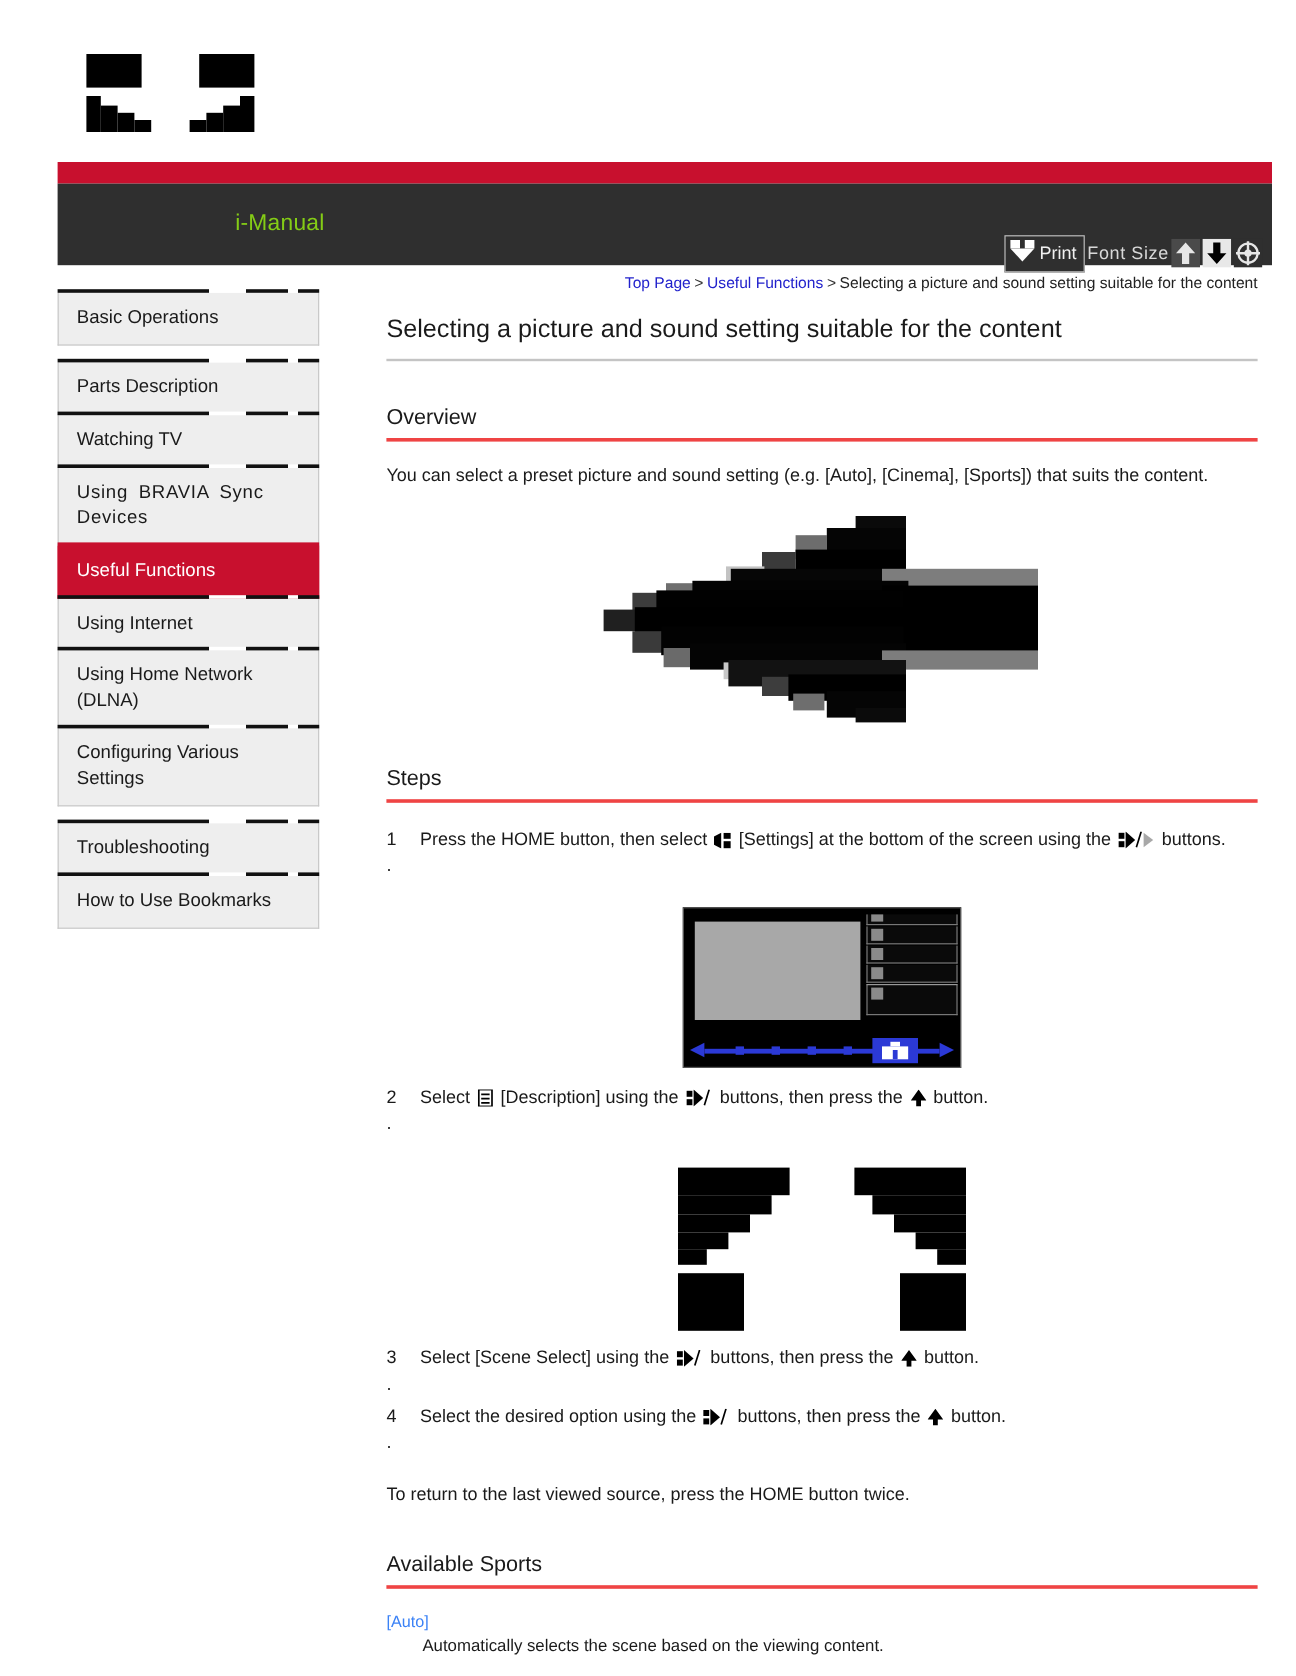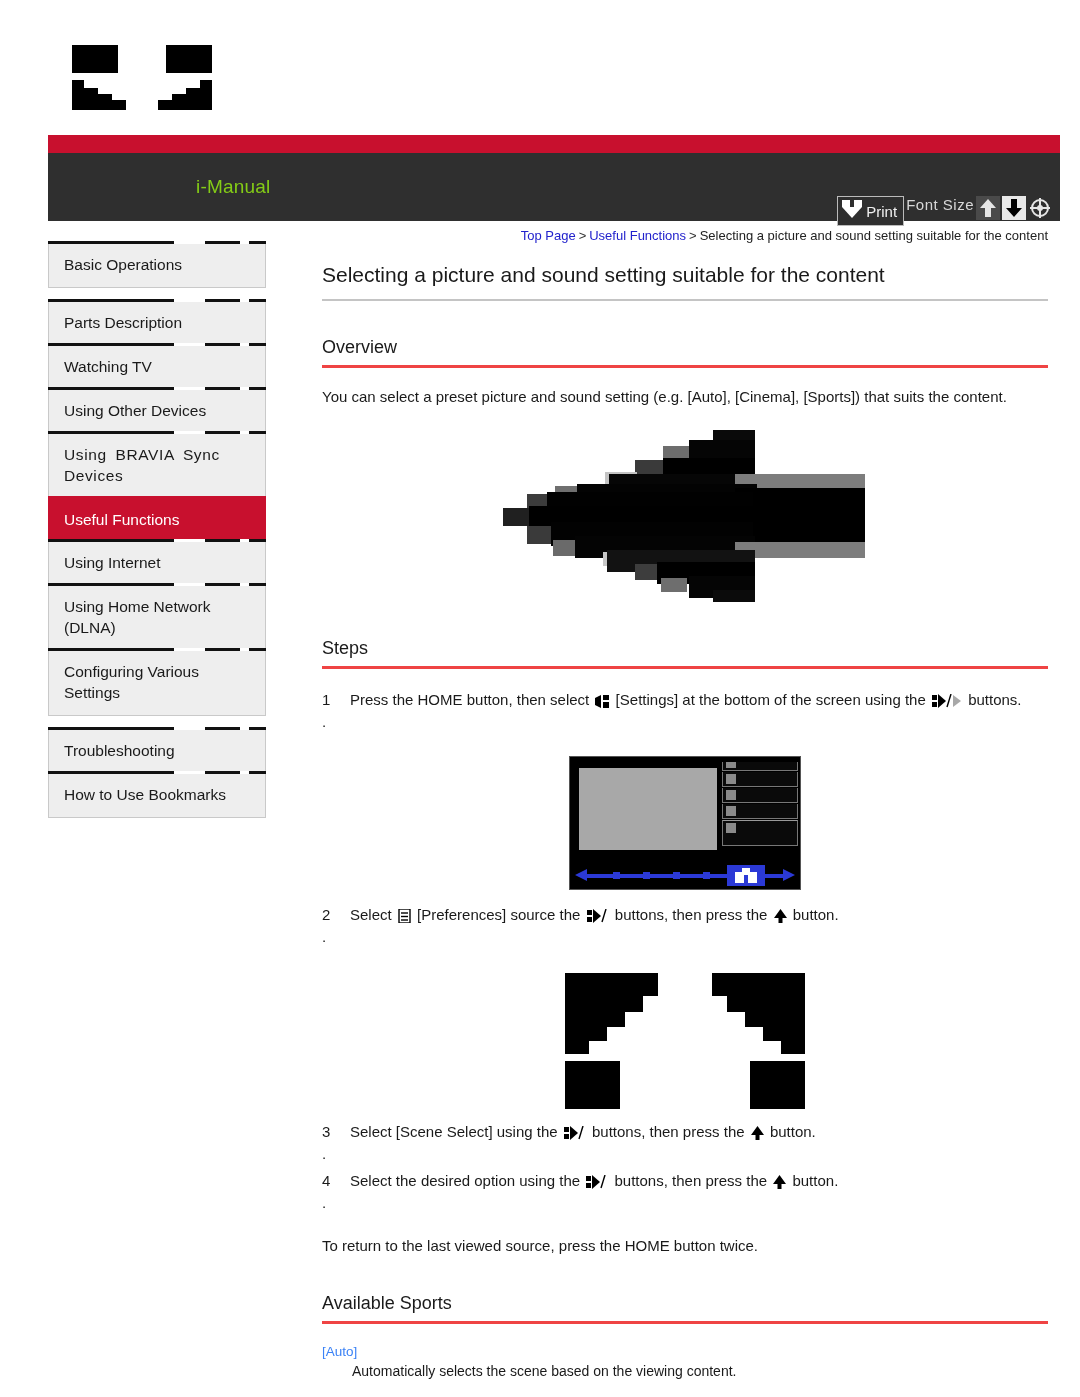--- a/index.html
+++ b/index.html
@@ -27,21 +27,21 @@
     width: 1012px; height: 68px;
     background: #2f2f2f;
     display: flex; align-items: center;
   }
   #brand {
     color: #84cc16; font-size: 19px; letter-spacing: .2px;
     margin-left: 148px;
   }
   #header-tools {
     margin-left: auto; margin-right: 8px;
-    display: flex; gap: 2px; margin-top: 48px;
+    display: flex; align-items: center; gap: 2px; margin-top: 48px;
   }
   #print-button {
     display: flex; align-items: center; gap: 3px;
     border: 1px solid #bbb; padding: 2px 6px 2px 3px;
     background: #2f2f2f; cursor: pointer;
   }
   #print-button .lbl { color: #f0f0f0; font-size: 15px; }
   #font-size-label { color: #d8d8d8; font-size: 15px; letter-spacing: .5px; }
   .fs-icon { width: 24px; height: 24px; display: inline-block; cursor: pointer; }
 
@@ -229,23 +229,20 @@
       <span>Basic Operations</span>
     </div>
   </div>
 
   <div class="nav-group">
     <div class="nav-item">
       <span>Parts Description</span>
     </div>
     <div class="nav-item">
       <span>Watching TV</span>
-    </div>
-    <div class="nav-item">
-      <span>Using Other Devices</span>
     </div>
     <div class="nav-item wide-spacing">
       <span>Using  BRAVIA  Sync Devices</span>
     </div>
     <div class="nav-item active">
       <span>Useful Functions</span>
     </div>
     <div class="nav-item">
       <span>Using Internet</span>
     </div>
@@ -378,21 +375,21 @@
   <ol id="steps" class="steps-2" style="list-style:none;margin-top:14px">
     <li style="font-size:15px;line-height:1.5;display:flex;gap:6px;margin-bottom:4px">
       <span class="num" style="width:22px;flex:none;letter-spacing:2px">2 .</span>
       <span>
         <span>Select </span><span class="gi">
           <svg width="13" height="14" viewBox="0 0 13 14">
             <rect x="1" y="0" width="11" height="14" fill="none" stroke="#000" stroke-width="1.4"></rect>
             <line x1="3" y1="4" x2="10" y2="4" stroke="#000" stroke-width="1.4"></line>
             <line x1="3" y1="7.5" x2="10" y2="7.5" stroke="#000" stroke-width="1.4"></line>
             <line x1="3" y1="11" x2="10" y2="11" stroke="#000" stroke-width="1.4"></line>
-          </svg></span><span> [Preferences] source the </span><span class="gi">
+          </svg></span><span> [Description] using the </span><span class="gi">
           <svg width="22" height="14" viewBox="0 0 22 14">
             <rect x="0" y="1" width="5" height="5" fill="#000"></rect>
             <rect x="0" y="8" width="5" height="5" fill="#000"></rect>
             <polygon points="6,0 14,7 6,14" fill="#000"></polygon>
             <line x1="15" y1="13" x2="19" y2="0" stroke="#000" stroke-width="1.4"></line>
           </svg></span><span>  buttons, then press the </span><span class="gi">
           <svg width="13" height="14" viewBox="0 0 13 14">
             <polygon points="6.5,0 13,9 8.5,9 8.5,14 4.5,14 4.5,9 0,9" fill="#000"></polygon>
           </svg></span><span> button.</span>
       </span>

